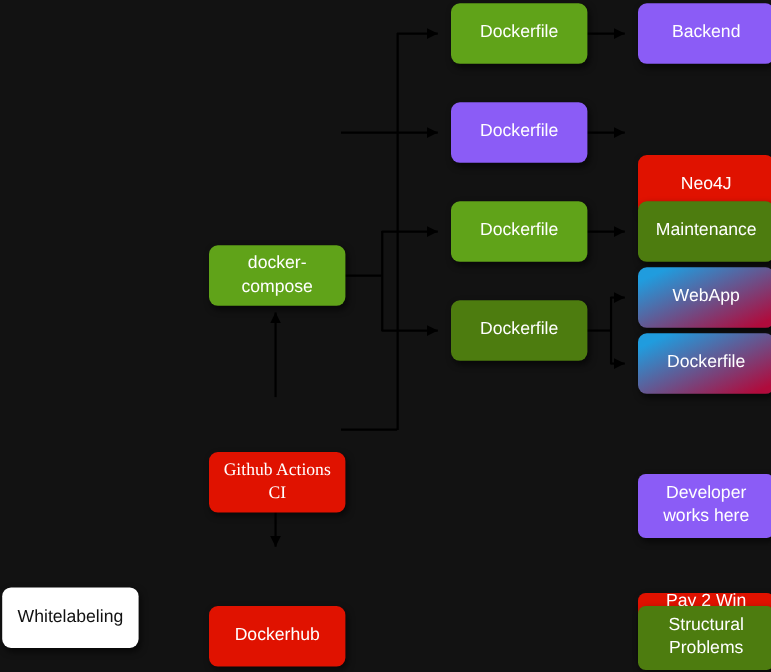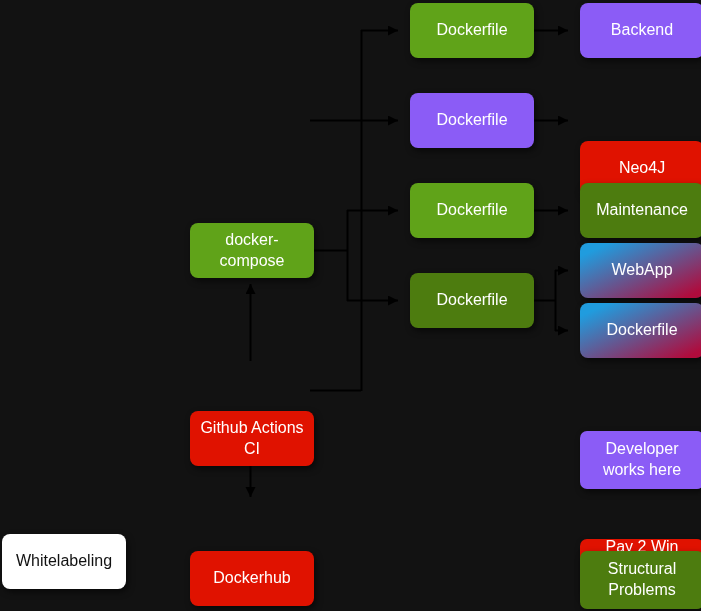--- a/index.html
+++ b/index.html
@@ -76,21 +76,21 @@
       <path d="M555 330.5 H568" marker-end="url(#arrow)"></path>
 
       <path d="M250.5 361 V284" marker-end="url(#arrow)"></path>
       <path d="M250.5 420 V497" marker-end="url(#arrow)"></path>
     </g>
   </svg>
 
 
   <div class="node green" style="left:190px; top:223px;">docker-compose</div>
 
-  <div class="node red" style="left:190px; top:363px;">Github Actions CI</div>
+  <div class="node red" style="left:190px; top:363px;font-family:Liberation Serif, serif;">Github Actions CI</div>
 
   <div class="node red" style="left:190px; top:503px;">Dockerhub</div>
 
   <div class="node white" style="left:2px; top:498px;margin-top:36px;">Whitelabeling</div>
 
   <div class="node green" style="left:410px; top:3px;">Dockerfile</div>
 
   <div class="node blue" style="left:410px; top:93px;">Dockerfile</div>
 
   <div class="node green" style="left:410px; top:183px;">Dockerfile</div>

